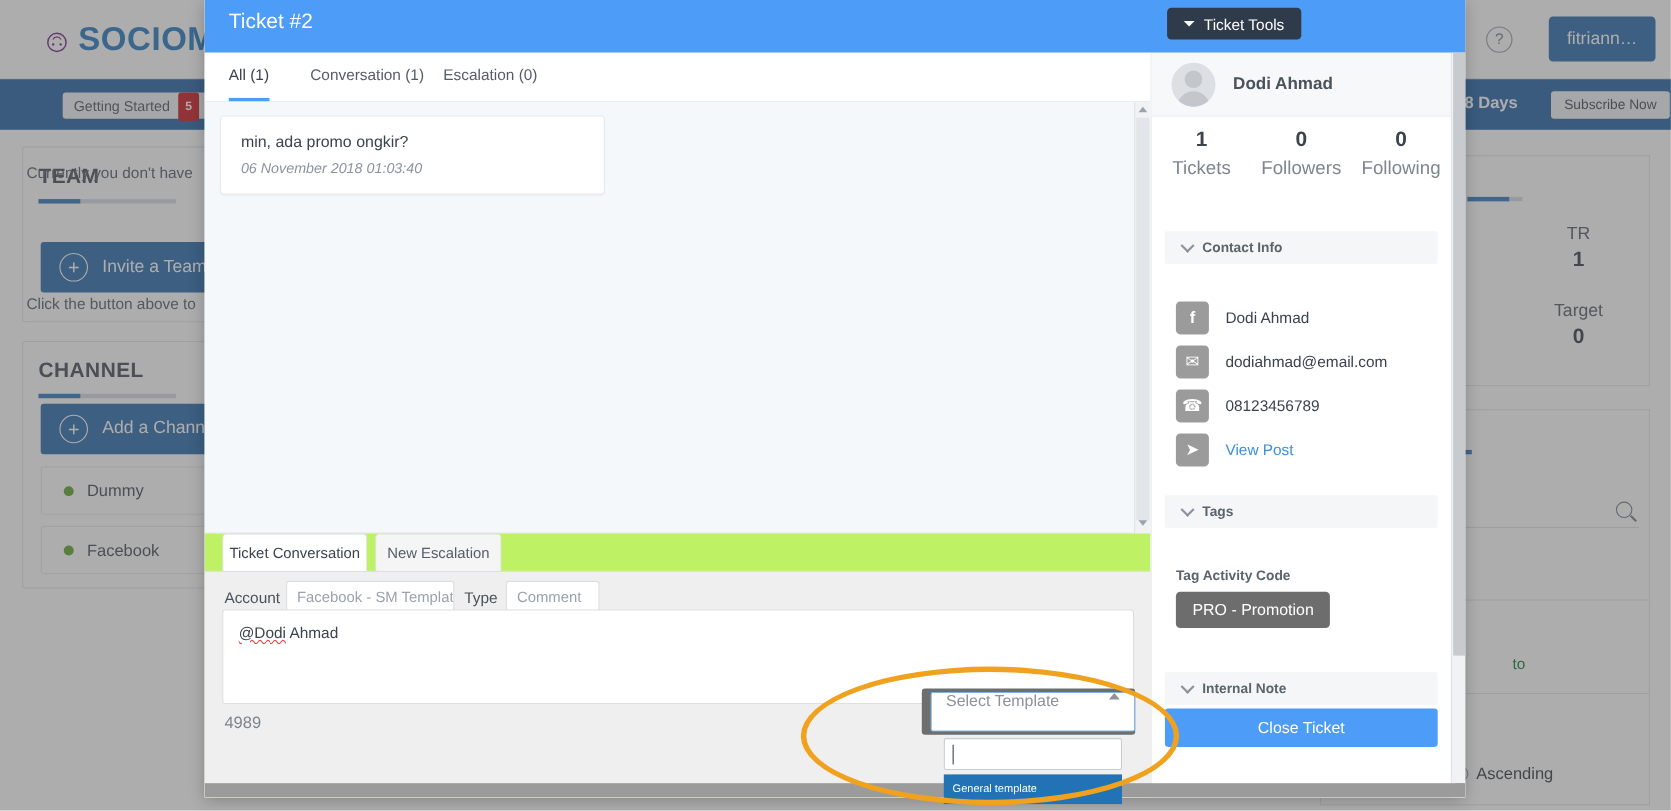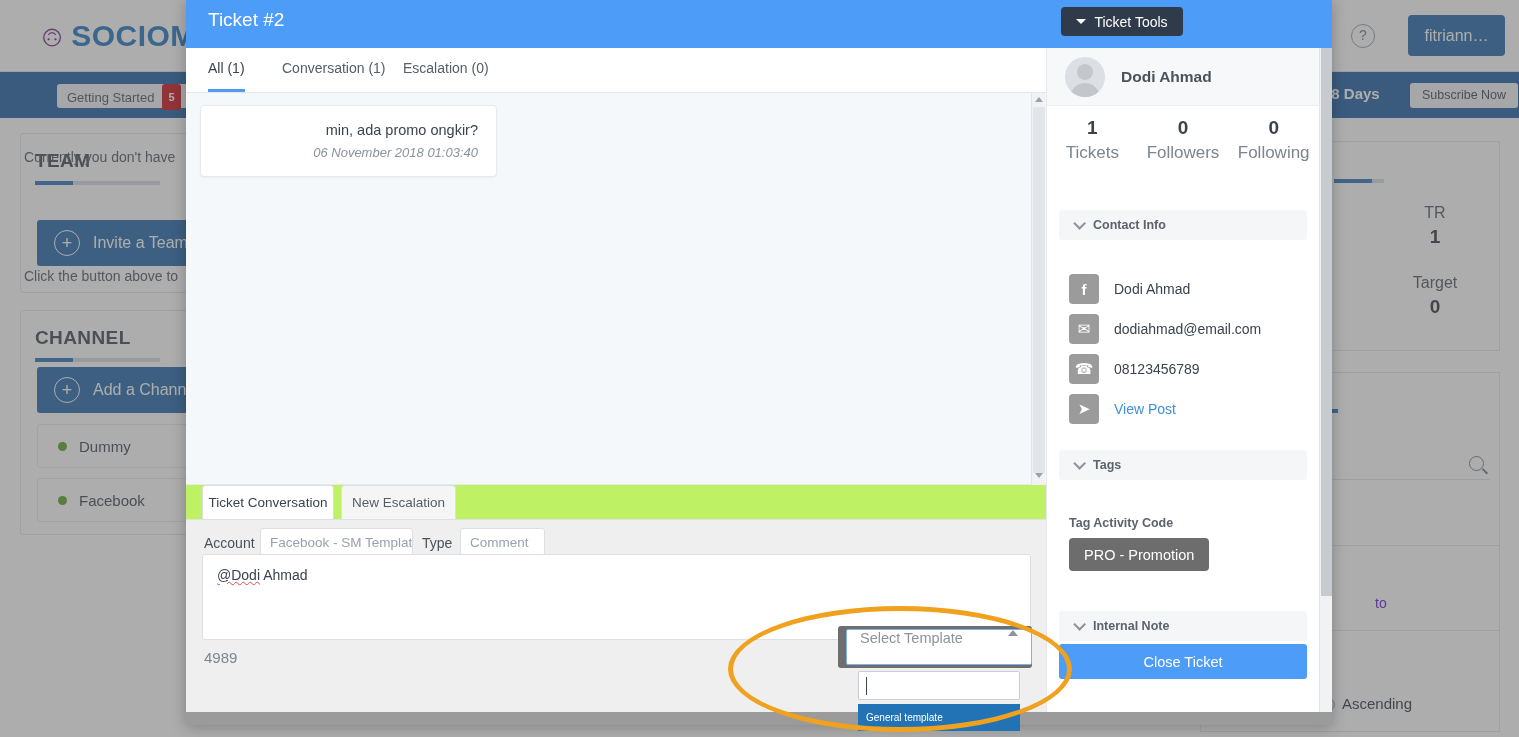--- a/index.html
+++ b/index.html
@@ -125,24 +125,23 @@
   .tab {
     position:absolute; top:12px; font-size:14px; color:#555d68; padding-bottom:13px;
   }
   .tab.active { color:#3b434d; border-bottom:3px solid #4d9cf7; }
 
   .conv-body {
     position:absolute; left:0; top:45px; width:860px; height:392px;
     background:#f5f8fa; border-bottom:1px solid #e6e8ec;
   }
   .msg-card {
-    position:absolute; left:14px; top:12px; width:297px; min-height:68px;
+    position:absolute; left:14px; top:12px; width:350px; min-height:68px;
     background:#fff; border:1px solid #e6e9ed; border-radius:4px; padding:16px 18px;
     box-shadow: 0 1px 2px rgba(0,0,0,.04);
-    text-align: right;
   }
   .msg-text { font-size:14.5px; color:#3b434d; }
   .msg-time { font-size:13px; color:#8c939c; font-style:italic; margin-top:7px; }
 
   .conv-scroll {
     position:absolute; left:845px; top:45px; width:14px; height:392px;
     background:#f0f2f4; border-left:1px solid #e0e3e7;
   }
   .sb-arrow { width:0;height:0;border-left:4px solid transparent;border-right:4px solid transparent;margin:4px auto;}
   .sb-up { border-bottom:5px solid #9aa2ad; }
@@ -329,21 +328,21 @@
       <b>0</b>
     </div>
 
     <div class="stat-card" style="left:1200px; top:372px; width:300px; height:360px;"></div>
     <div class="panel-rule" style="position:absolute; left:1300px; top:400px; width:34px;"></div>
     <div class="kw-input" style="left:1250px; top:448px; width:240px; height:32px;">
       <span>keyword</span>
       <span class="mag"></span>
     </div>
     <div style="position:absolute; left:1200px; top:545px; width:300px; border-top:1px solid #e4e7eb;"></div>
-    <div style="position:absolute; left:1375px; top:595px; font-size:14px; color:#6d28d9;">to</div>
+    <div style="position:absolute; left:1375px; top:595px; font-size:14px; color:#15803d;">to</div>
     <div style="position:absolute; left:1200px; top:630px; width:300px; border-top:1px solid #e4e7eb;"></div>
     <div style="position:absolute; left:1322px; top:695px; font-size:15px; color:#3b434d;">
       <span class="radio-o"></span><span>Ascending</span>
     </div>
   </div>
 
   <div class="overlay"></div>
 
   <div class="modal">
 

